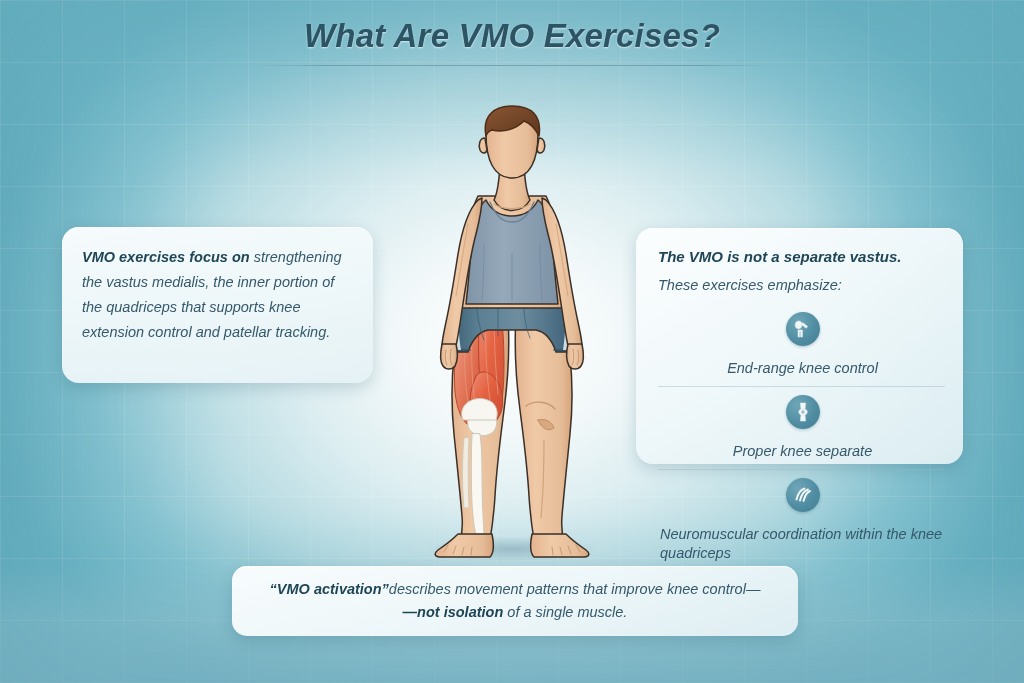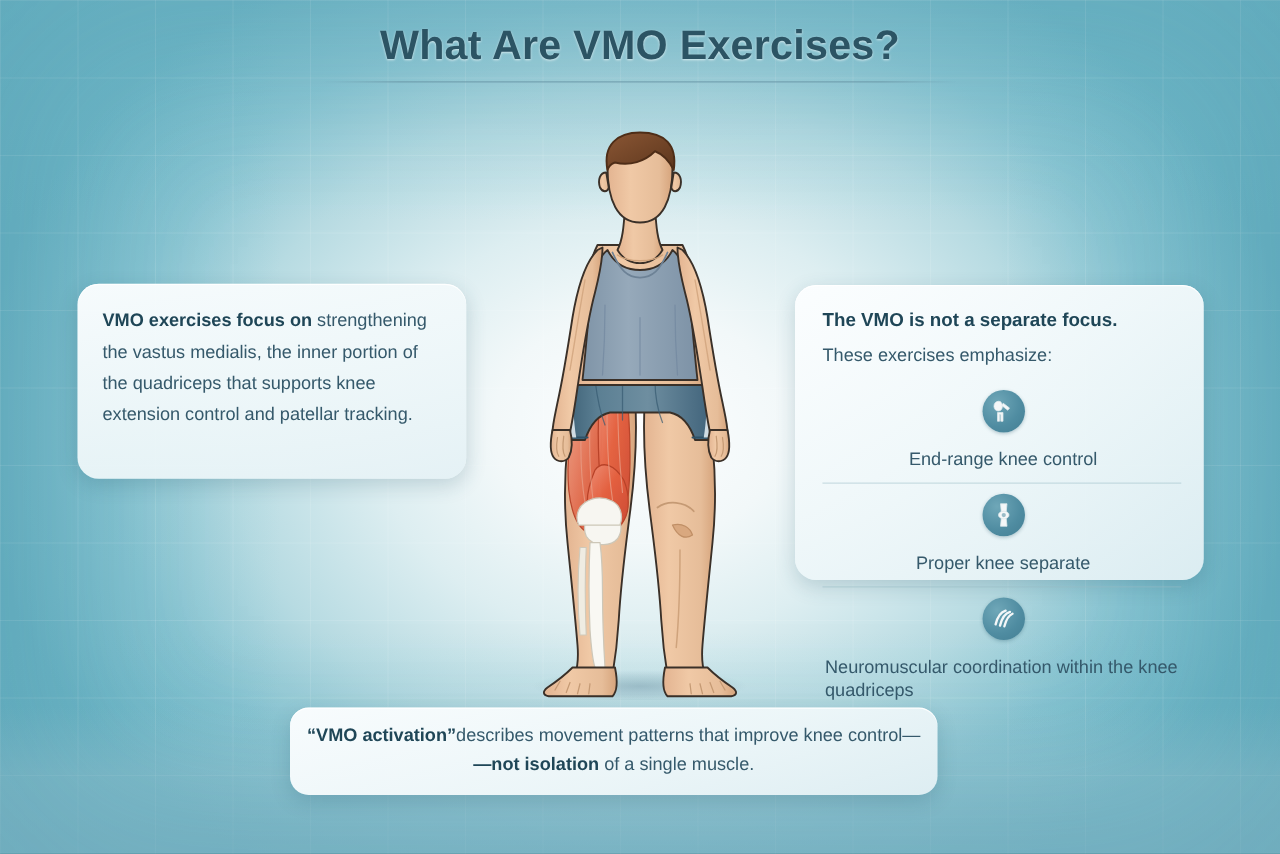--- a/index.html
+++ b/index.html
@@ -3,20 +3,21 @@
 <meta charset="utf-8">
 <style>
   html,body{margin:0;padding:0;background:#0d2b33;}
   body{font-family:"Liberation Sans", sans-serif;}
 
   #stage{
     position:relative;
     width:1024px;height:683px;
     overflow:hidden;
     background:#6fb6c6;
+    font-style:italic;
   }
 
   
   .bg-base{
     position:absolute;inset:0;
     background:
       radial-gradient(ellipse 52% 62% at 50% 50%, #fdfeff 0%, #f2f8f9 22%, #ddeef1 40%, #b7dbe2 62%, #8cc6d3 80%, #6fb6c6 100%);
   }
   .bg-tint{
     position:absolute;inset:0;
@@ -79,21 +80,21 @@
   .ic{
     flex:0 0 auto;width:34px;height:34px;border-radius:50%;
     background:radial-gradient(circle at 34% 30%, #6fa7b8 0%, #4f8ca1 58%, #437e93 100%);
     display:flex;align-items:center;justify-content:center;
     box-shadow:0 1px 3px rgba(30,80,100,.30);
   }
   .li-txt{font-size:14.5px;color:#35596b;line-height:19px;}
 
   
   #banner{
-    position:absolute;left:232px;top:566px;width:518px;height:70px;
+    position:absolute;left:232px;top:566px;width:566px;height:70px;
     background:linear-gradient(160deg, rgba(252,254,255,.96) 0%, rgba(240,248,250,.94) 60%, rgba(228,241,245,.93) 100%);
     border-radius:15px;
     box-shadow:0 5px 16px rgba(30,80,100,.20), 0 1px 0 rgba(255,255,255,.9) inset;
     display:flex;flex-direction:column;align-items:center;justify-content:center;
   }
   .banner-l1{font-size:14.5px;color:#35596b;line-height:23px;}
   .banner-l2{font-size:14.5px;color:#35596b;line-height:23px;}
   .banner-l1 b,.banner-l2 b{color:#1f4657;font-weight:bold;}
 
   
@@ -235,21 +236,21 @@
   </div>
 
   <div class="card" id="card-left">
     <div class="body-txt">
       <b>VMO exercises focus on</b>
       <span>strengthening the vastus medialis, the inner portion of the quadriceps that supports knee extension control and patellar tracking.</span>
     </div>
   </div>
 
   <div class="card" id="card-right">
-    <div class="lead-line">The VMO is not a separate focus.</div>
+    <div class="lead-line">The VMO is not a separate vastus.</div>
     <div class="sub-line">These exercises emphasize:</div>
 
     <div class="list">
 
       <div class="list-item">
         <span class="ic">
           <svg width="22" height="22" viewBox="0 0 22 22">
             <g fill="#f4f7f8" stroke="#dfe9ec" stroke-width=".6">
               <path d="M7 3 C4.4 3 3 5 3.2 7.4 C3.4 9.6 5 10.8 6.6 10.8 C8.6 10.8 9.9 9.3 9.9 7 C9.9 4.6 8.8 3 7 3 Z"></path>
               <path d="M10.6 4.6 L15.6 8.4 L14.2 10.2 L9.4 6.4 Z"></path>

